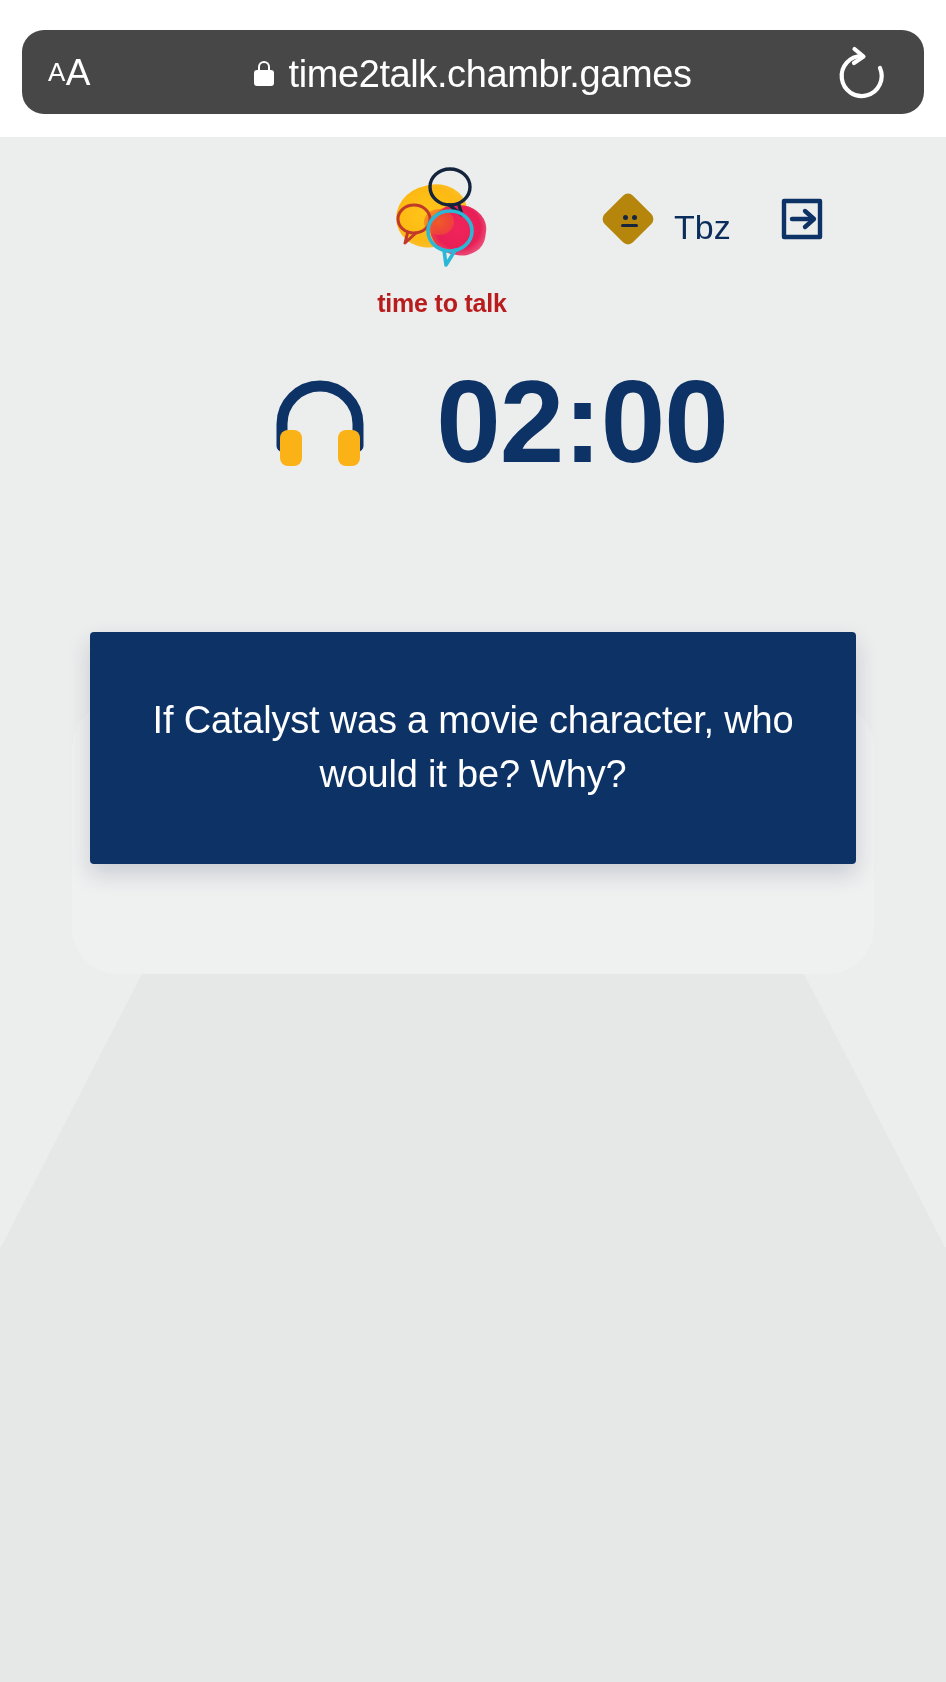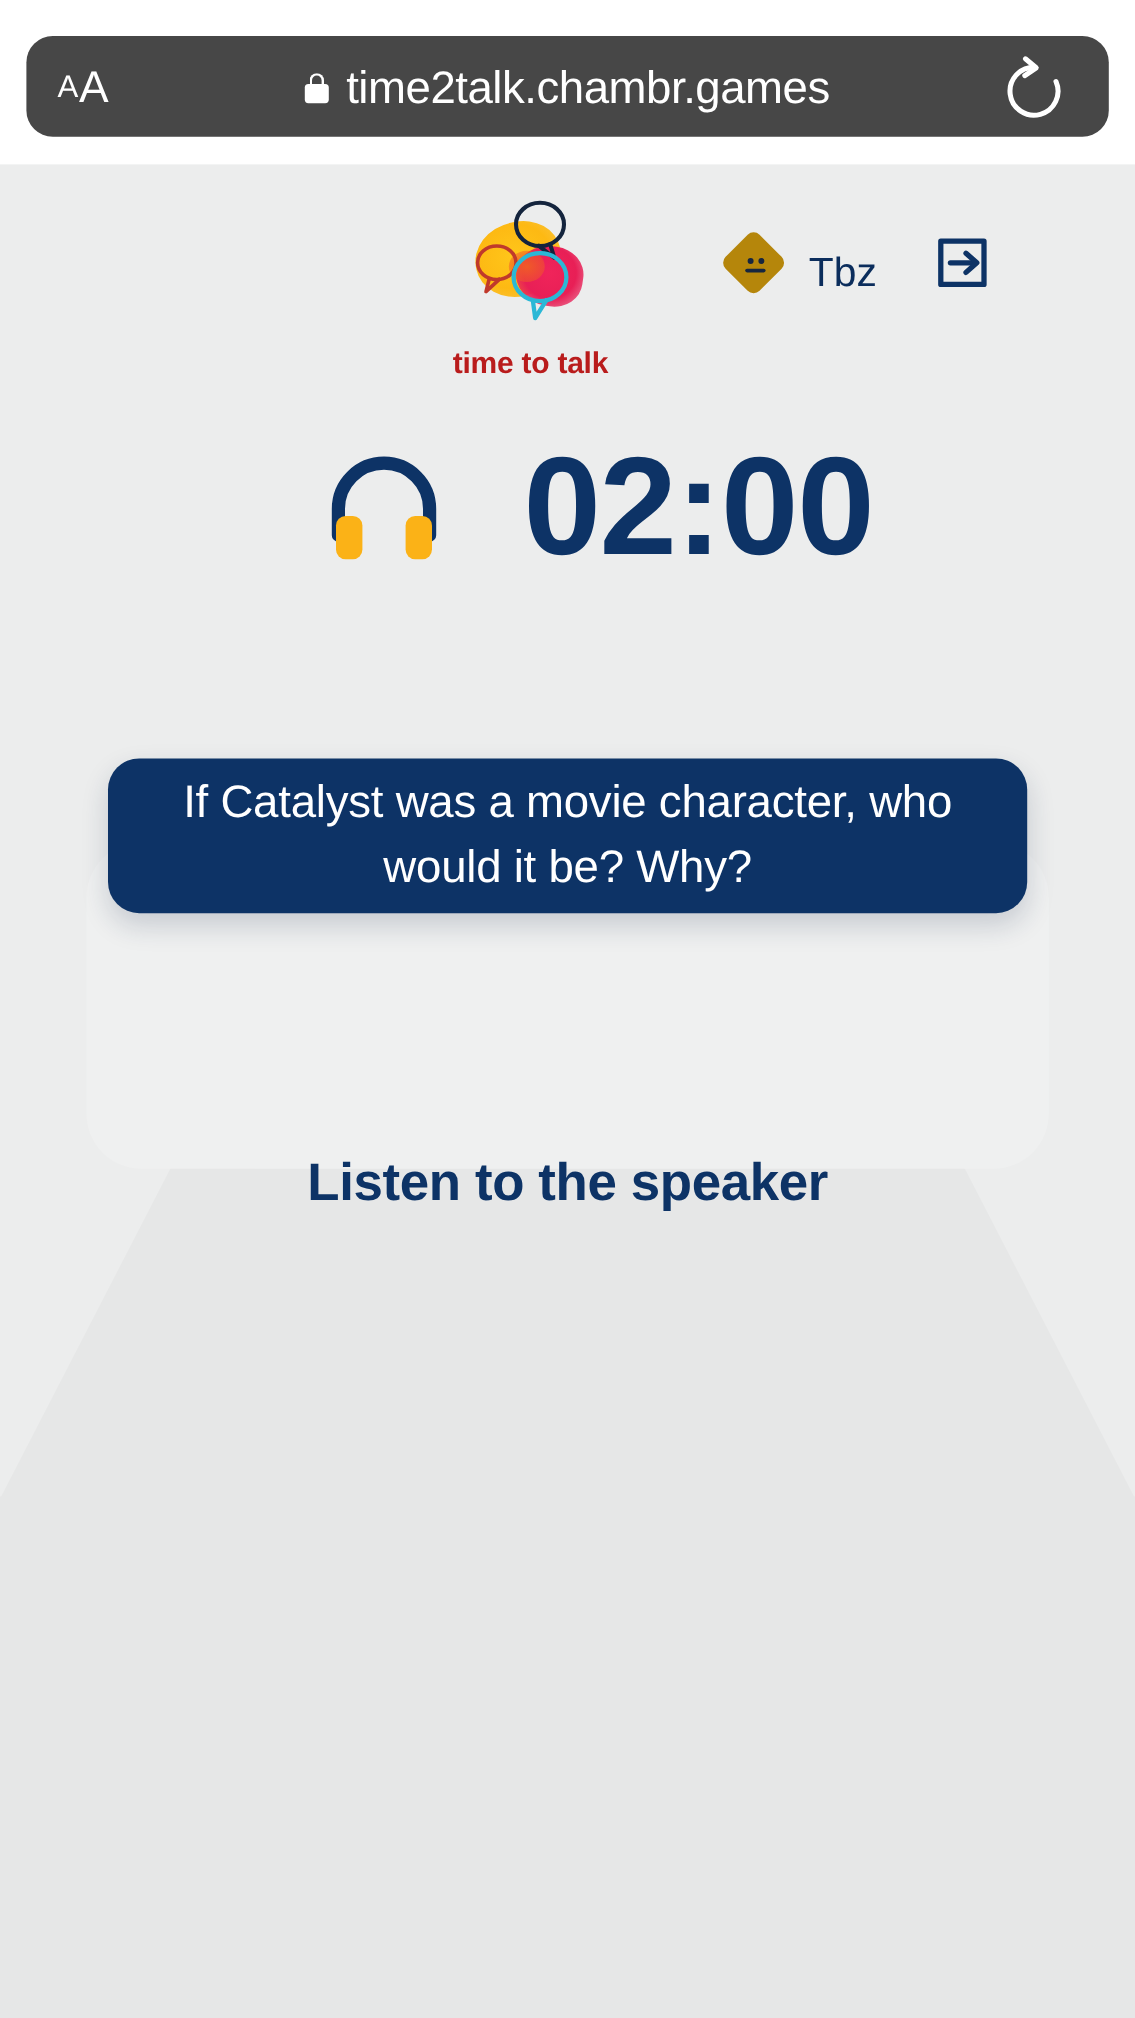--- a/index.html
+++ b/index.html
@@ -313,23 +313,23 @@
     line-height: 1;
     white-space: nowrap;
   }
 
   
   #question-card {
     position: absolute;
     left: 90px;
     top: 495px;
     width: 766px;
-    height: 129px;
+    height: 232px;
     background: #0d3366;
-    border-radius: 26px;
+    border-radius: 4px;
     box-shadow: 0 10px 22px rgba(25,45,80,0.18);
     display: flex;
     align-items: center;
     justify-content: center;
     box-sizing: border-box;
     padding: 0 52px;
   }
   #question-text {
     color: #ffffff;
     font-size: 38px;
@@ -440,15 +440,14 @@
         <rect x="70" y="56" width="22" height="36" rx="8" fill="#fbb217"></rect>
       </svg>
     </span>
     <span id="timer-value">02:00</span>
   </div>
 
   <div id="question-card">
     <div id="question-text">If Catalyst was a movie character, who would it be? Why?</div>
   </div>
 
-  <div id="instruction-text">Listen to the speaker</div>
 
 </div>
 
 </body></html>

